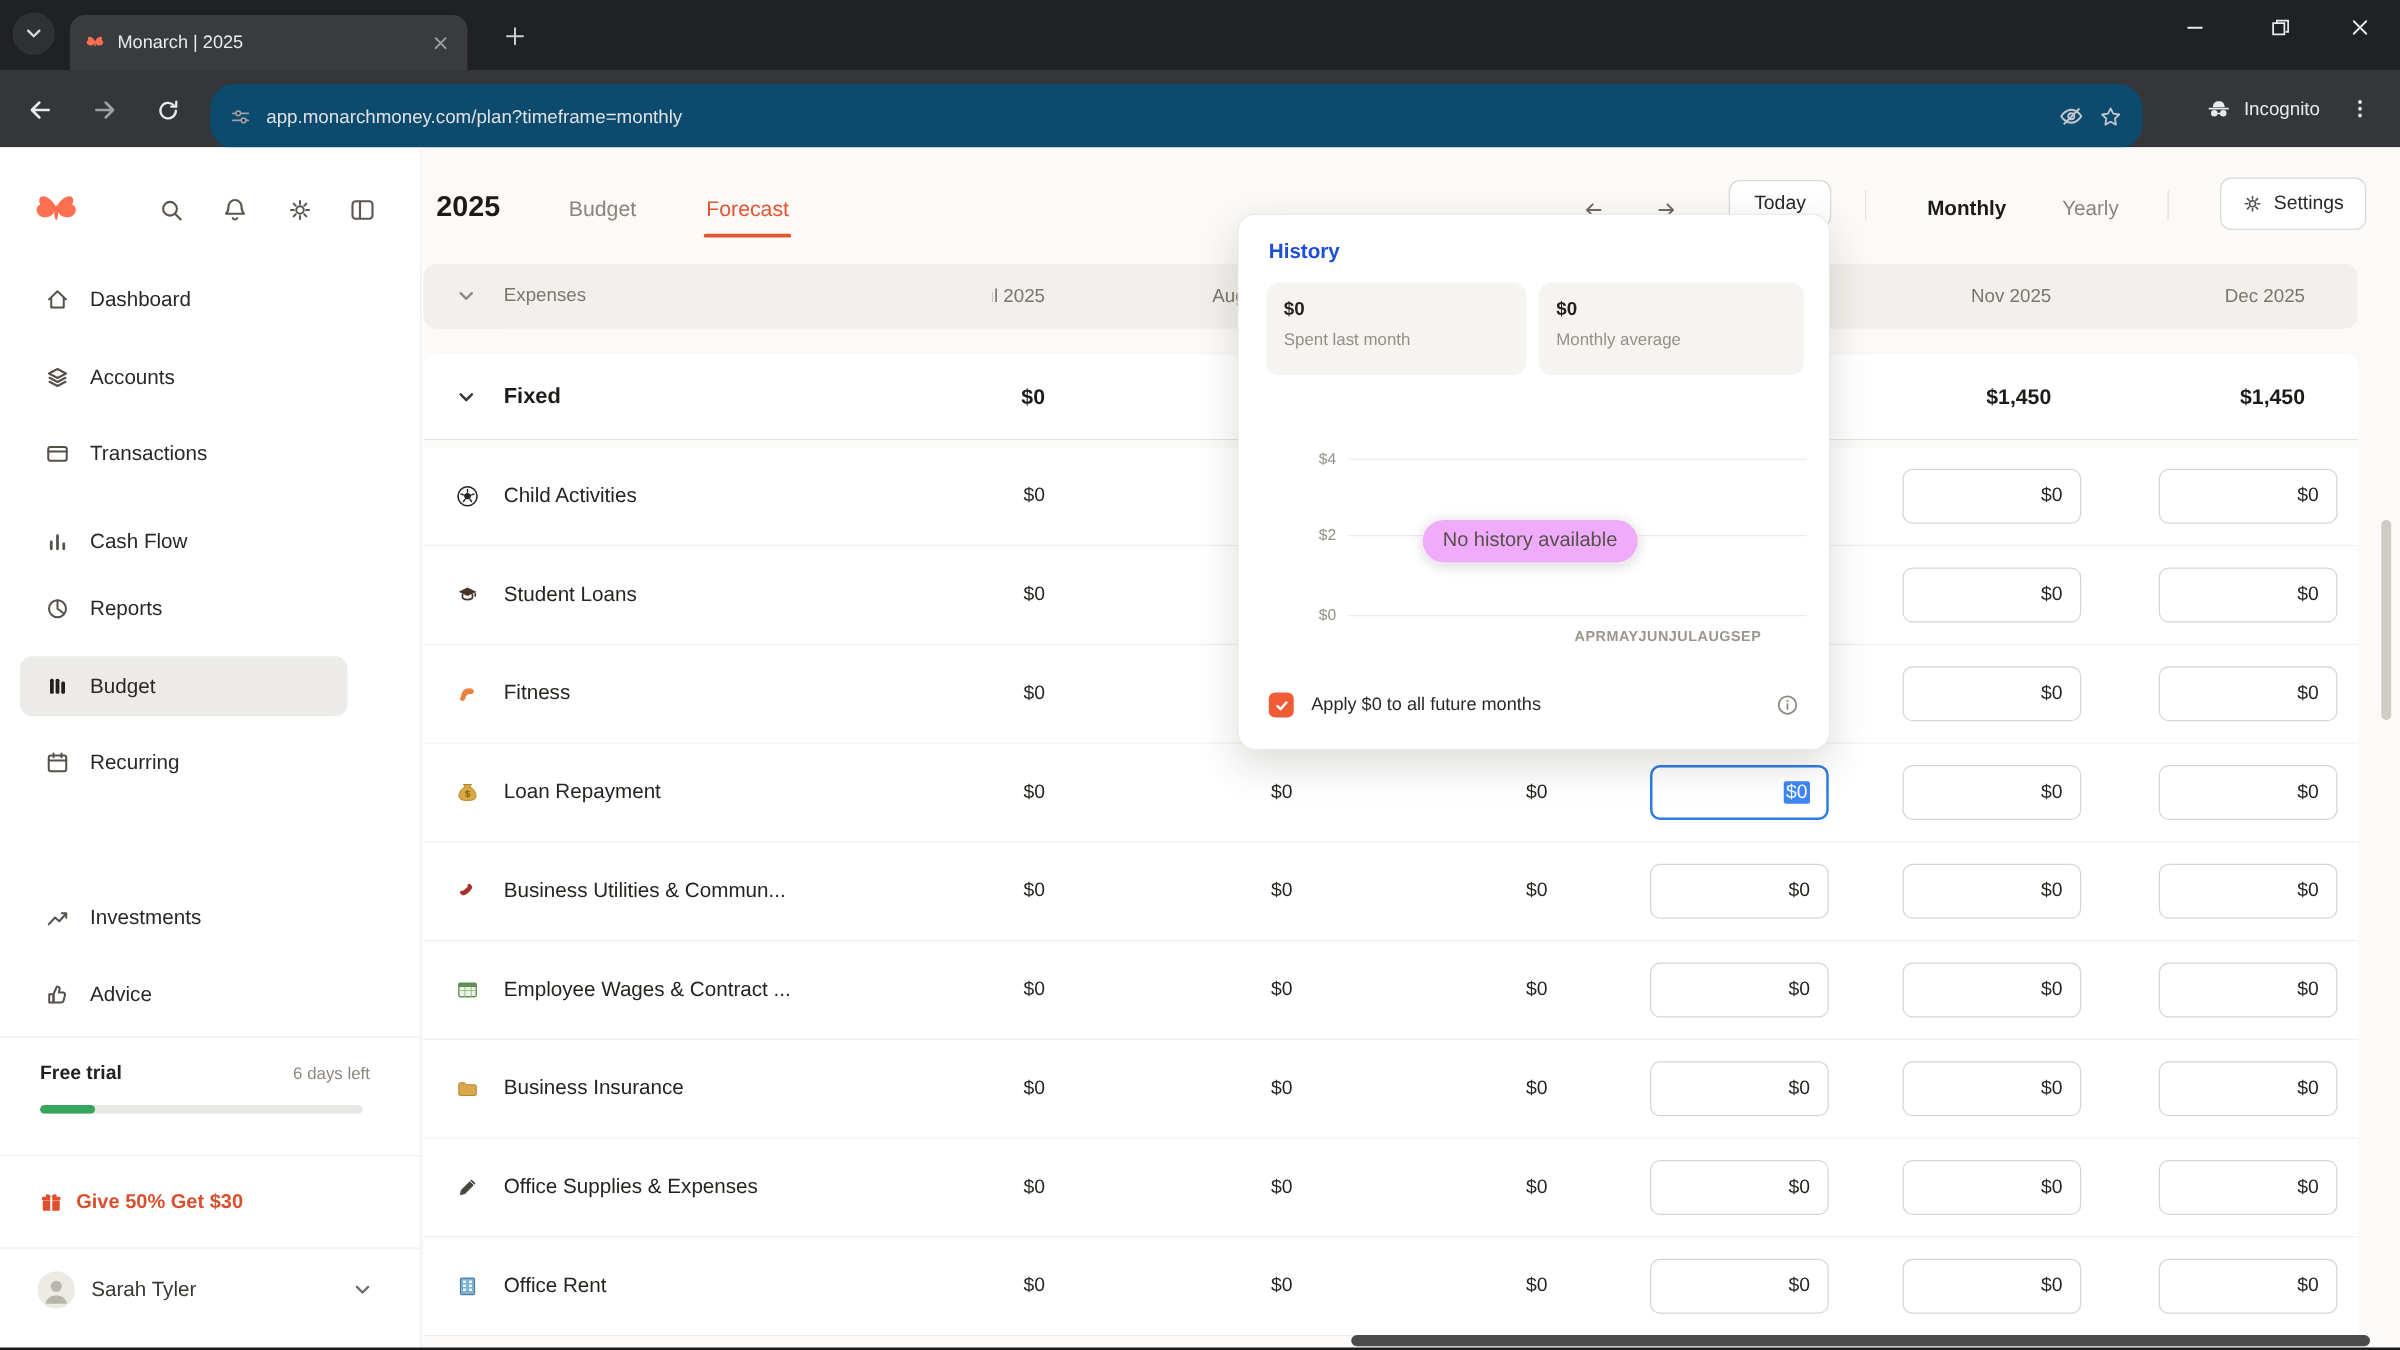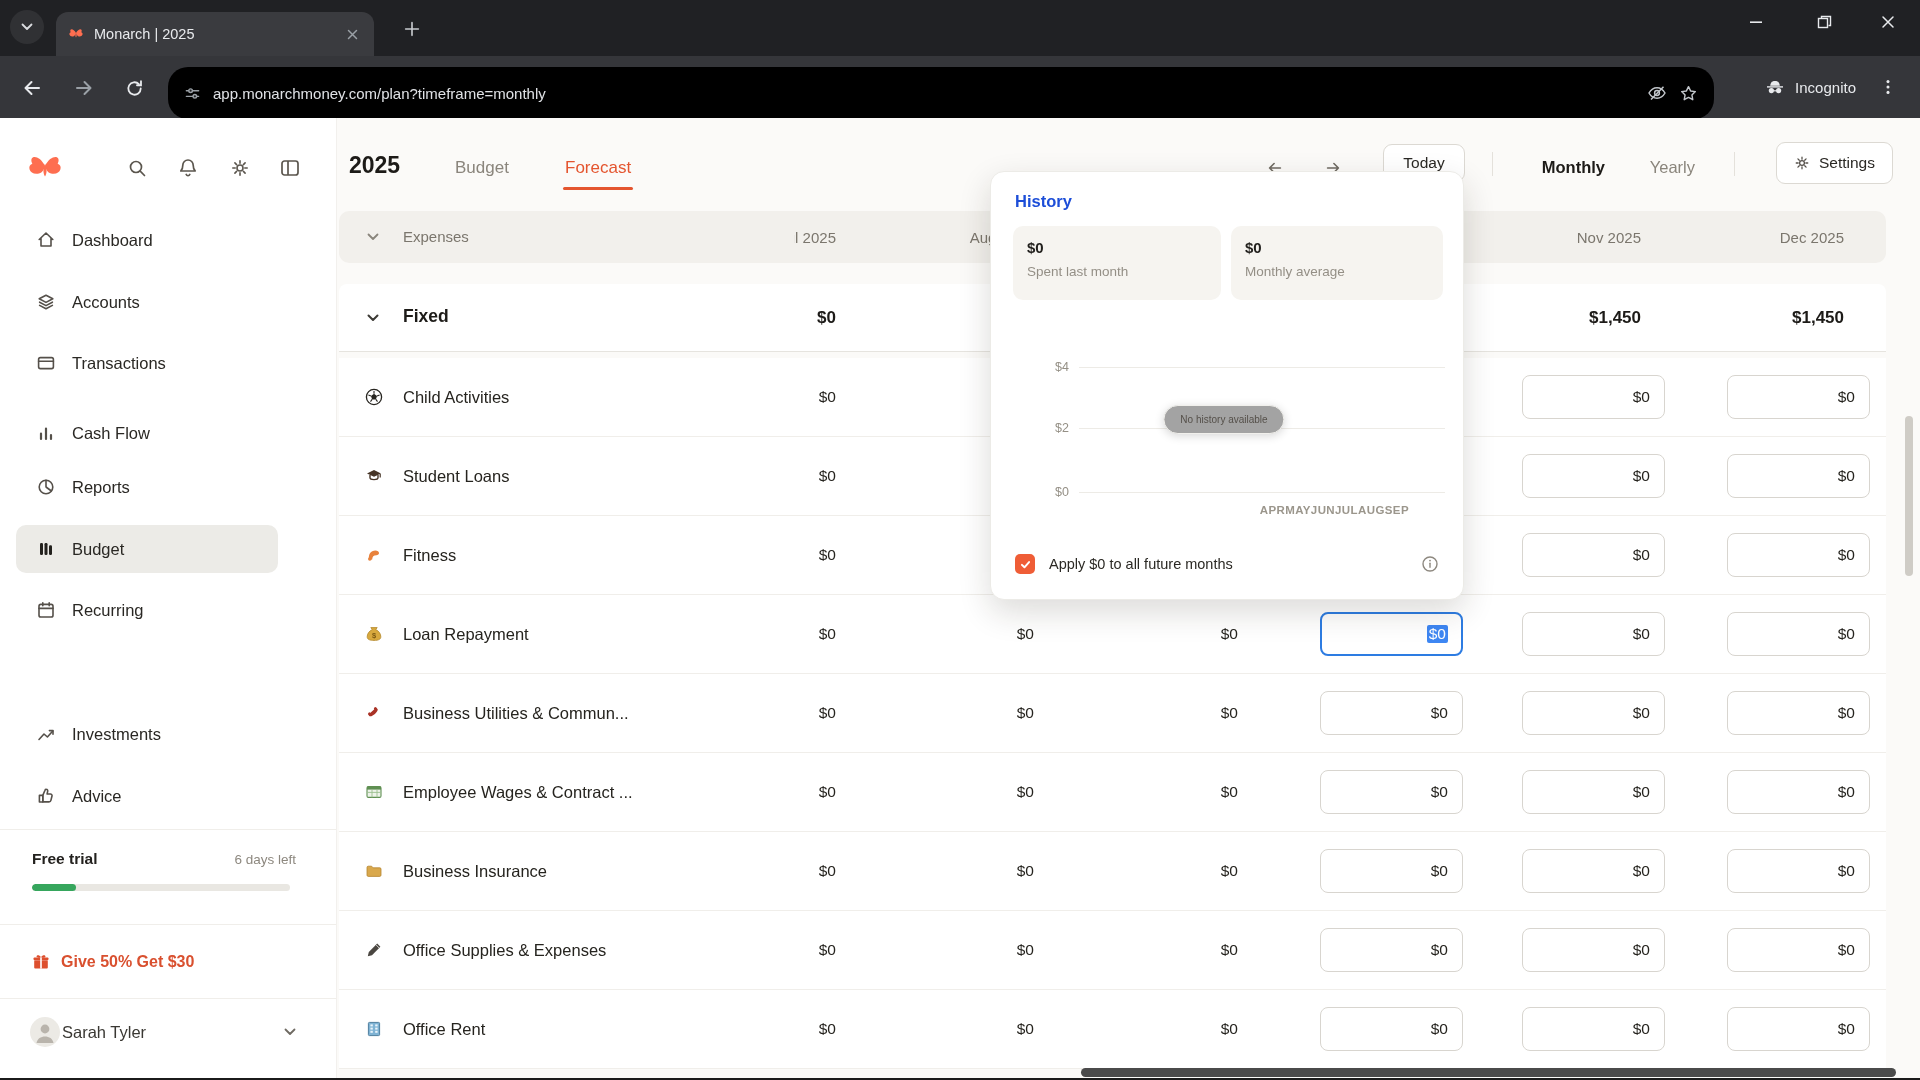--- a/index.html
+++ b/index.html
@@ -16,21 +16,21 @@
   border-radius:12px 12px 0 0;display:flex;align-items:center;padding:0 12px;gap:10px}
 .tab-title{color:#e8eaed;font-size:14.5px;flex:1;white-space:nowrap;overflow:hidden}
 .tab-close{color:#9aa0a6;display:flex;align-items:center;justify-content:center;width:20px;height:20px;border-radius:50%}
 .newtab{position:absolute;left:398px;top:15px;width:28px;height:28px;display:flex;align-items:center;justify-content:center}
 .winctl{position:absolute;top:0;height:44px;display:flex;align-items:center;justify-content:center}
 .winctl.min{right:136px;width:56px}.winctl.max{right:68px;width:56px}.winctl.close{right:0;width:64px}
 
 #toolbar{position:absolute;top:56px;left:0;right:0;height:62px;background:#35363a}
 .navbtn{position:absolute;top:20px;width:24px;height:24px;display:flex;align-items:center;justify-content:center}
 .omnibox{position:absolute;left:168px;top:11px;width:1546px;height:52px;border-radius:20px;
-  background:#000000;display:flex;align-items:center;padding:16px 16px;gap:12px}
+  background:#0c4a6e;display:flex;align-items:center;padding:16px 16px;gap:12px}
 .url-text{flex:1;color:#dfe1e5;font-size:15px;white-space:nowrap;overflow:hidden}
 .incog{position:absolute;right:64px;top:0;height:62px;display:flex;align-items:center;gap:9px;
   color:#e8eaed;font-size:15px}
 .menu3{position:absolute;right:20px;top:19px;width:24px;height:24px;display:flex;align-items:center;justify-content:center}
 
 
 #app{position:absolute;top:118px;left:0;right:0;height:962px;background:#fbfaf8}
 #sidebar{position:absolute;left:0;top:0;width:337px;height:100%;background:#fff;border-right:1px solid #f2f0ed}
 .sb-logo{position:absolute;left:26px;top:31px;width:38px;height:38px}
 .sb-topic{position:absolute;top:38px;width:24px;height:24px;display:flex;align-items:center;justify-content:center}
@@ -39,21 +39,21 @@
 .nav-item.active{background:#ecebe7}
 .nicon{fill:none;stroke:#55504a;stroke-width:1.6;stroke-linecap:round;stroke-linejoin:round}
 .sb-div{position:absolute;left:0;right:0;height:1px;background:#f0eeea}
 .trial-row{position:absolute;left:32px;right:40px;top:732px;display:flex;justify-content:space-between;align-items:baseline}
 .trial-title{font-size:15.5px;font-weight:bold;color:#23211e}
 .trial-remaining{font-size:13.5px;color:#8d887f}
 .trial-bar{position:absolute;left:32px;top:766px;width:258px;height:7px;border-radius:4px;background:#e9e7e2;overflow:hidden}
 .trial-fill{height:100%;width:17%;border-radius:4px;background:#36a65d}
 .referral{position:absolute;left:32px;top:824px;height:40px;display:flex;align-items:center;gap:11px;
   color:#d9502f;font-weight:bold;font-size:16px}
-.user-row{position:absolute;left:30px;top:896px;height:36px;display:flex;align-items:center;gap:2px;font-size:16.5px;color:#3a3833}
+.user-row{position:absolute;left:30px;top:896px;height:36px;display:flex;align-items:center;gap:13px;font-size:16.5px;color:#3a3833}
 .user-chevron{position:absolute;left:284px;top:910px;color:#6f6a62}
 
 #main{position:absolute;left:337px;right:0;top:0;height:100%}
 #plan-header{position:absolute;left:0;top:0;right:0;height:93px;background:#fbfaf8}
 .ph-year{position:absolute;left:12px;top:34px;font-size:23px;font-weight:bold;color:#1d1b18}
 .ph-tab{position:absolute;top:40px;font-size:17px;color:#8a857c}
 .ph-tab.b{left:118px}
 .ph-tab.f{left:228px;color:#e4552f;font-weight:normal}
 .ph-tab.f::after{content:"";position:absolute;left:-2px;right:-2px;bottom:-12px;height:3px;background:#e4552f;border-radius:2px}
 .ph-arrow{position:absolute;top:38px;width:24px;height:24px;display:flex;align-items:center;justify-content:center;color:#6f6a62}
@@ -94,22 +94,22 @@
 
 #history-popover{position:absolute;left:990px;top:171px;width:474px;height:429px;background:#fff;
   border:1px solid #ecebe7;border-radius:14px;box-shadow:0 12px 32px rgba(35,28,16,.16);z-index:60}
 .hp-title{position:absolute;left:24px;top:20px;font-size:16.5px;font-weight:bold;color:#1d4ed8}
 .hp-stat{position:absolute;top:54px;height:74px;background:#f6f4f0;border-radius:10px;padding:13px 14px}
 .hp-stat.s1{left:22px;width:208px}.hp-stat.s2{left:240px;width:212px}
 .hp-val{font-size:15px;font-weight:bold;color:#23211e}
 .hp-lab{margin-top:8px;font-size:13.5px;color:#948f86}
 .gl{position:absolute;left:88px;right:18px;height:1px;background:#edebe6}
 .gly{position:absolute;left:30px;width:48px;text-align:right;font-size:12.5px;color:#959086}
-.hp-empty{position:absolute;left:233px;top:233px;transform:translateX(-50%);background:#a3a3a3;border:1px solid #f1f0ec;
-  border-radius:18px;padding:8px 16px;font-size:10px;color:#55504a;box-shadow:0 2px 10px rgba(0,0,0,.16);white-space:nowrap}
+.hp-empty{position:absolute;left:233px;top:243px;transform:translateX(-50%);background:#f0abfc;border:1px solid #f1f0ec;
+  border-radius:18px;padding:8px 16px;font-size:16px;color:#55504a;box-shadow:0 2px 10px rgba(0,0,0,.16);white-space:nowrap}
 .hp-x{position:absolute;left:96px;width:322px;top:332px;display:flex;justify-content:flex-end;
   font-size:11.5px;font-weight:bold;letter-spacing:.4px;color:#9b968c}
 .hp-apply{position:absolute;left:24px;right:24px;top:372px;height:40px;display:flex;align-items:center}
 .hp-check{width:20px;height:20px;border-radius:5px;background:#ef5d36;display:flex;align-items:center;justify-content:center}
 .hp-apply-label{margin-left:14px;font-size:14.5px;color:#2b2924}
 .hp-info{position:absolute;right:0;top:11px;width:18px;height:18px}
 
 
 .vscroll{position:absolute;right:7px;top:416px;width:8px;height:160px;background:#cfccc6;border-radius:4px;z-index:70}
 .hscroll{position:absolute;left:1081px;right:24px;bottom:3px;height:9px;background:#4b4b4b;border-radius:5px;z-index:70}

